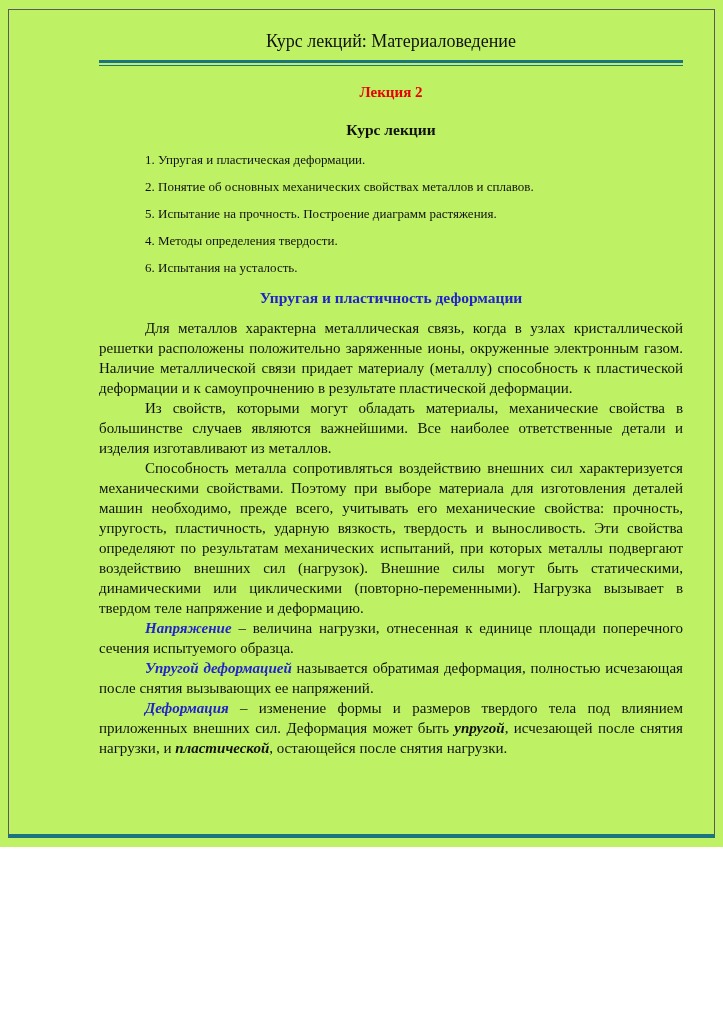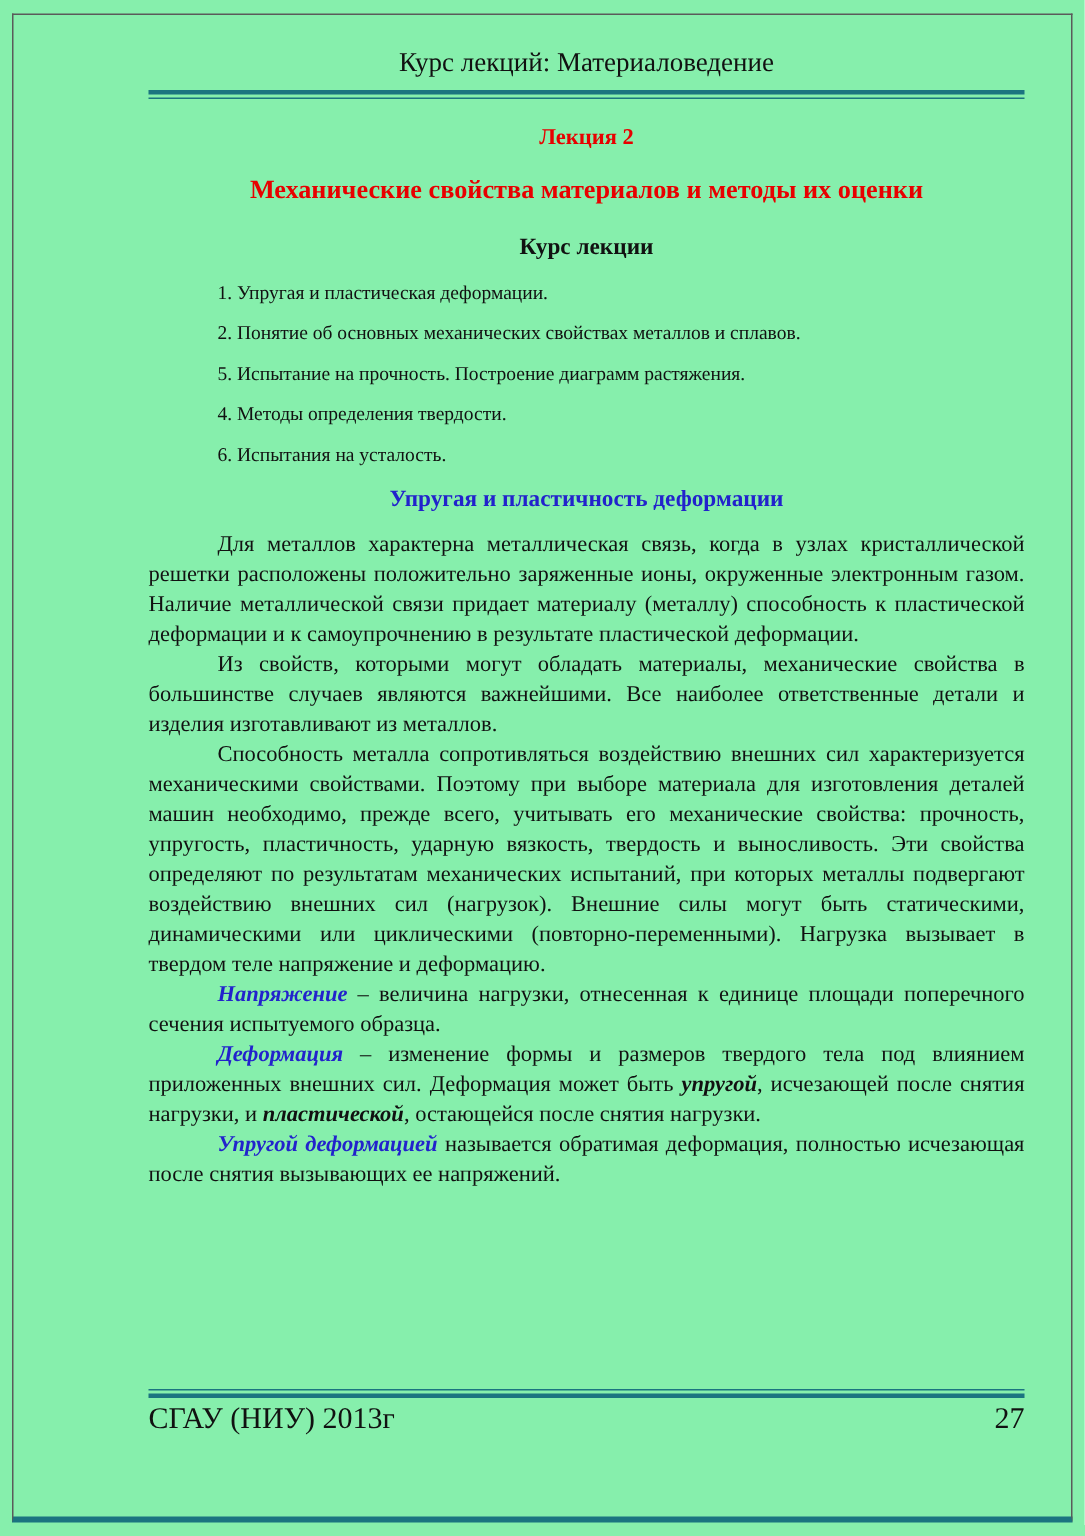--- a/index.html
+++ b/index.html
@@ -2,21 +2,21 @@
 <html style="--rule-teal: #1b7480; --accent-red: #e80000; --accent-blue: #2222cc;"><head>
 <meta charset="utf-8">
 <style>
   html, body { margin: 0; padding: 0; }
   body {
     width: 723px; height: 1024px;
     background: #ffffff;
     font-family: "Liberation Serif", "DejaVu Serif", serif;
     color: #111111;
   }
-  .page { position: relative; width: 723px; height: 1024px; background: #86efac; overflow: hidden; }
+  .page { position: relative; width: 723px; height: 847px; background: #bef264; overflow: hidden; }
 
   .frame {
     position: absolute; left: 8px; top: 9px; right: 8px; bottom: 9px;
     border-top: 1px solid #5a5a5a;
     border-left: 1px solid #5a5a5a;
     border-right: 1px solid #5a5a5a;
     border-bottom: 4px solid var(--rule-teal, #1b7480);
   }
 
   .content { position: absolute; left: 99px; top: 30px; width: 584px; }
@@ -69,44 +69,43 @@
 
   <div class="content">
 
     <div class="header-title">Курс лекций: Материаловедение</div>
     <div class="header-rules">
       <div class="rule-thick"></div>
       <div class="rule-thin"></div>
     </div>
 
     <div class="lecture-label">Лекция 2</div>
-    <div class="lecture-title">Механические свойства материалов и методы их оценки</div>
 
     <div class="plan-heading">Курс лекции</div>
     <div class="plan-list">
       <div class="plan-item">1. Упругая и пластическая деформации.</div>
       <div class="plan-item">2. Понятие об основных механических свойствах металлов и сплавов.</div>
       <div class="plan-item">5. Испытание на прочность. Построение диаграмм растяжения.</div>
       <div class="plan-item">4. Методы определения твердости.</div>
       <div class="plan-item">6. Испытания на усталость.</div>
     </div>
 
     <div class="section-heading">Упругая и пластичность деформации</div>
 
     <p class="body-para"><span>Для металлов характерна металлическая связь, когда в узлах кристаллической решетки расположены положительно заряженные ионы, окруженные электронным газом. Наличие металлической связи придает материалу (металлу) способность к пластической деформации и к самоупрочнению в результате пластической деформации.</span></p>
 
     <p class="body-para"><span>Из свойств, которыми могут обладать материалы, механические свойства в большинстве случаев являются важнейшими. Все наиболее ответственные детали и изделия изготавливают из металлов.</span></p>
 
     <p class="body-para"><span>Способность металла сопротивляться воздействию внешних сил характеризуется механическими свойствами. Поэтому при выборе материала для изготовления деталей машин необходимо, прежде всего, учитывать его механические свойства: прочность, упругость, пластичность, ударную вязкость, твердость и выносливость. Эти свойства определяют по результатам механических испытаний, при которых металлы подвергают воздействию внешних сил (нагрузок). Внешние силы могут быть статическими, динамическими или циклическими (повторно-переменными). Нагрузка вызывает в твердом теле напряжение и деформацию.</span></p>
 
     <p class="body-para"><span class="term">Напряжение</span><span> – величина нагрузки, отнесенная к единице площади поперечного сечения испытуемого образца.</span></p>
 
+    <p class="body-para"><span class="term">Упругой деформацией</span><span> называется обратимая деформация, полностью исчезающая после снятия вызывающих ее напряжений.</span></p>
+
     <p class="body-para"><span class="term">Деформация</span><span> – изменение формы и размеров твердого тела под влиянием приложенных внешних сил. Деформация может быть </span><span class="bi">упругой</span><span>, исчезающей после снятия нагрузки, и </span><span class="bi">пластической</span><span>, остающейся после снятия нагрузки.</span></p>
-
-    <p class="body-para"><span class="term">Упругой деформацией</span><span> называется обратимая деформация, полностью исчезающая после снятия вызывающих ее напряжений.</span></p>
 
   </div>
 
   <div class="footer">
     <div class="rule-thin"></div>
     <div class="rule-thick"></div>
     <div class="footer-row">
       <span>СГАУ (НИУ)  2013г</span>
       <span>27</span>
     </div>

